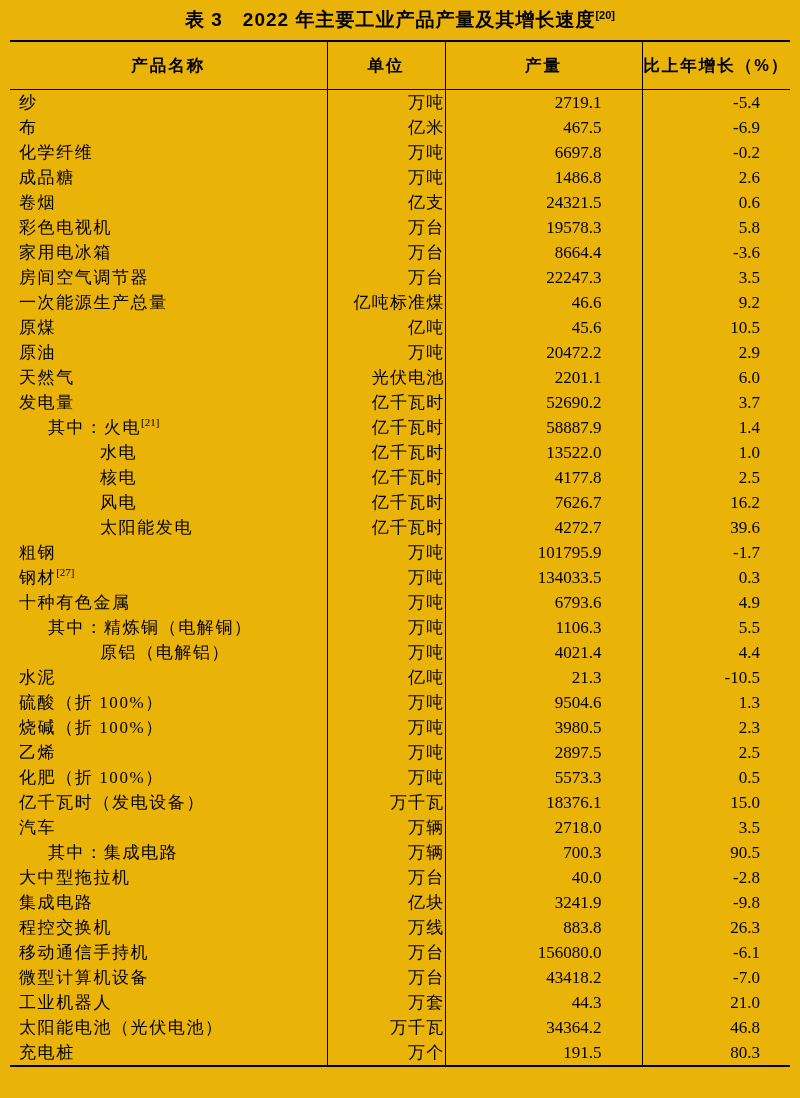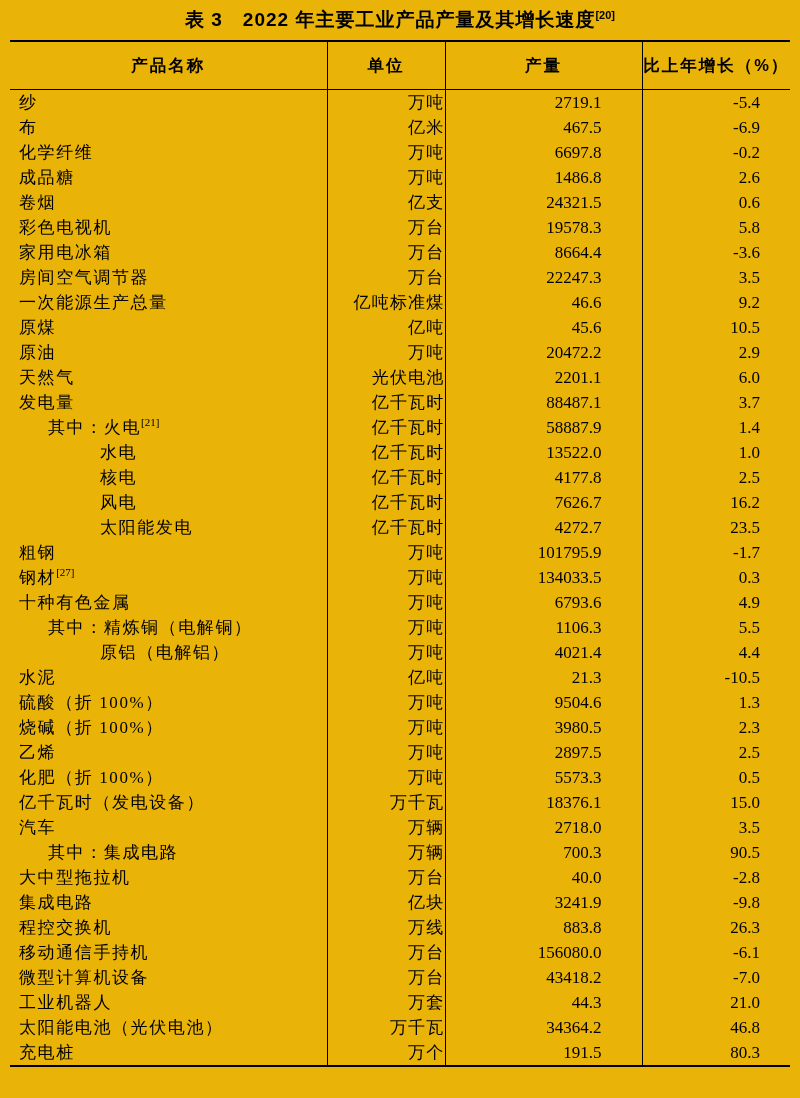--- a/index.html
+++ b/index.html
@@ -203,21 +203,21 @@
   <tr>
     <td class="name indent-0"><span class="nm">天然气</span></td>
     <td class="unit vline">光伏电池</td>
     <td class="output vline">2201.1</td>
     <td class="growth vline">6.0</td>
   </tr>
 
   <tr>
     <td class="name indent-0"><span class="nm">发电量</span></td>
     <td class="unit vline">亿千瓦时</td>
-    <td class="output vline">88487.1</td>
+    <td class="output vline">52690.2</td>
     <td class="growth vline">3.7</td>
   </tr>
 
   <tr>
     <td class="name indent-1"><span class="nm">其中：火电</span><sup class="fn">[21]</sup></td>
     <td class="unit vline">亿千瓦时</td>
     <td class="output vline">58887.9</td>
     <td class="growth vline">1.4</td>
   </tr>
 
@@ -239,21 +239,21 @@
     <td class="name indent-2"><span class="nm">风电</span></td>
     <td class="unit vline">亿千瓦时</td>
     <td class="output vline">7626.7</td>
     <td class="growth vline">16.2</td>
   </tr>
 
   <tr>
     <td class="name indent-2"><span class="nm">太阳能发电</span></td>
     <td class="unit vline">亿千瓦时</td>
     <td class="output vline">4272.7</td>
-    <td class="growth vline">23.5</td>
+    <td class="growth vline">39.6</td>
   </tr>
 
   <tr>
     <td class="name indent-0"><span class="nm">粗钢</span></td>
     <td class="unit vline">万吨</td>
     <td class="output vline">101795.9</td>
     <td class="growth vline">-1.7</td>
   </tr>
 
   <tr>

